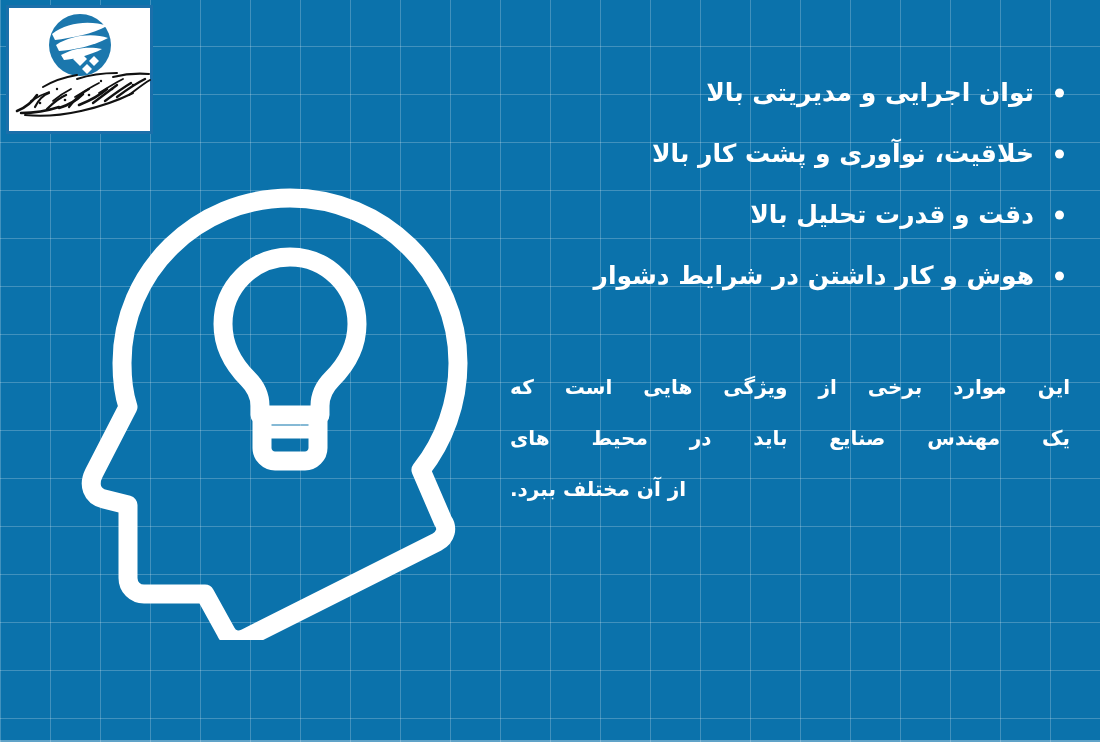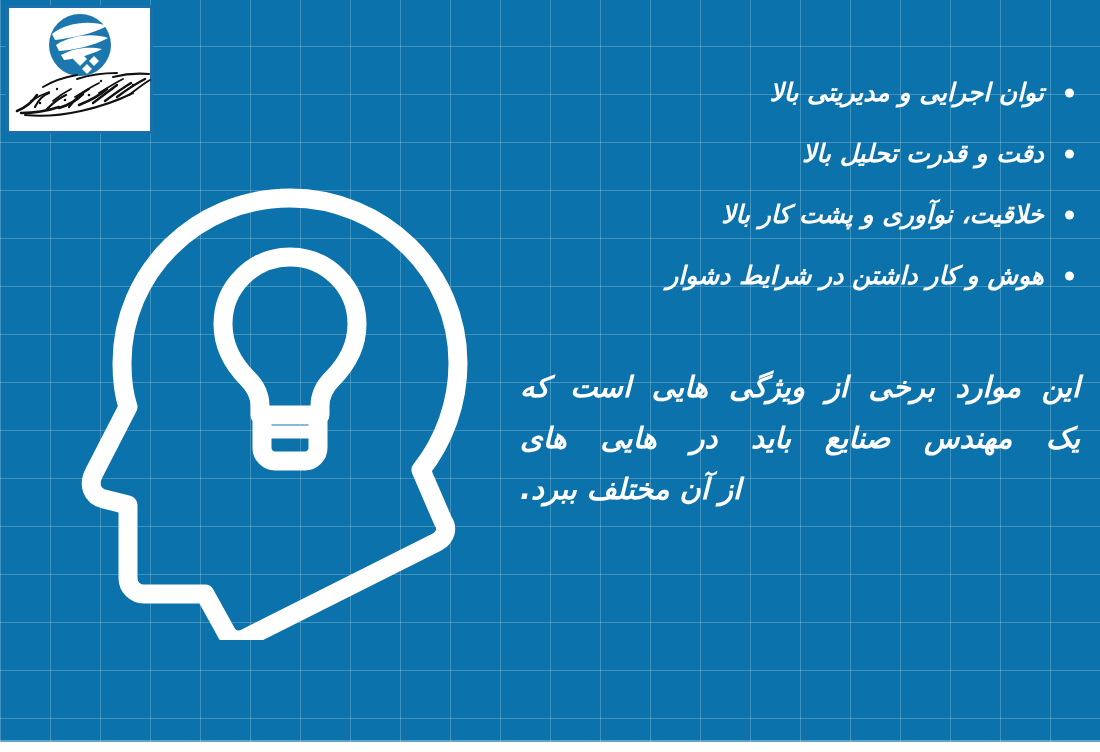--- a/index.html
+++ b/index.html
@@ -59,25 +59,24 @@
   }
   
   #head-illustration{
     position:absolute;
     left:66px; top:160px;
     width:420px; height:480px;
   }
   
   #content-column{
     position:absolute;
-    right:20px; top:62px;
+    right:30px; top:62px;
     width:560px;
     direction:rtl;
     text-align:right;
-    font-style:italic;
   }
   ul#feature-list{
     list-style:none;
     margin:0; padding:0;
   }
   ul#feature-list li{
     position:relative;
     color:#ffffff;
     font-family:"DejaVu Sans", sans-serif;
     font-weight:bold;
@@ -93,21 +92,21 @@
     transform:translateY(-50%);
     width:9px; height:9px;
     border-radius:50%;
     background:#ffffff;
   }
   #paragraph{
     margin-top:56px;
     color:#ffffff;
     font-family:"DejaVu Sans", sans-serif;
     font-weight:bold;
-    font-size:29px;
+    font-size:20px;
     line-height:51px;
     text-align:justify;
     text-align-last:justify;
     direction:rtl;
   }
   #paragraph p{ margin:0; }
   #paragraph p.last{
     text-align-last:left;
   }
 </style>
@@ -210,33 +209,33 @@
 
   <div id="content-column">
 
     <ul id="feature-list">
       <li>
         <span class="bullet"></span>
         <span>توان اجرایی و مدیریتی بالا</span>
       </li>
       <li>
         <span class="bullet"></span>
+        <span>خلاقیت، نوآوری و پشت کار بالا</span>
+      </li>
+      <li>
+        <span class="bullet"></span>
         <span>دقت و قدرت تحلیل بالا</span>
-      </li>
-      <li>
-        <span class="bullet"></span>
-        <span>خلاقیت، نوآوری و پشت کار بالا</span>
       </li>
       <li>
         <span class="bullet"></span>
         <span>هوش و کار داشتن در شرایط دشوار</span>
       </li>
     </ul>
 
     <div id="paragraph">
       <p>این موارد برخی از ویژگی هایی است که</p>
-      <p>یک مهندس صنایع باید در هایی های</p>
+      <p>یک مهندس صنایع باید در محیط های</p>
       <p class="last">از آن مختلف ببرد.</p>
     </div>
 
   </div>
 
 </div>
 
 </body></html>

